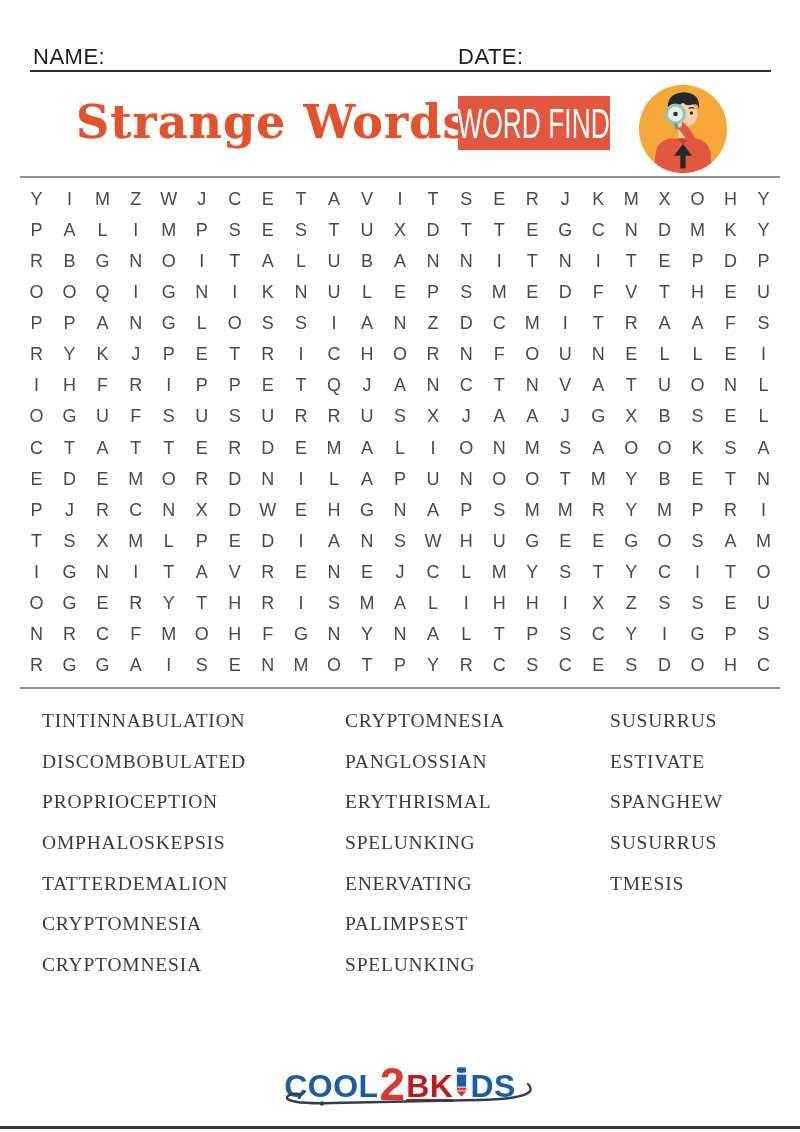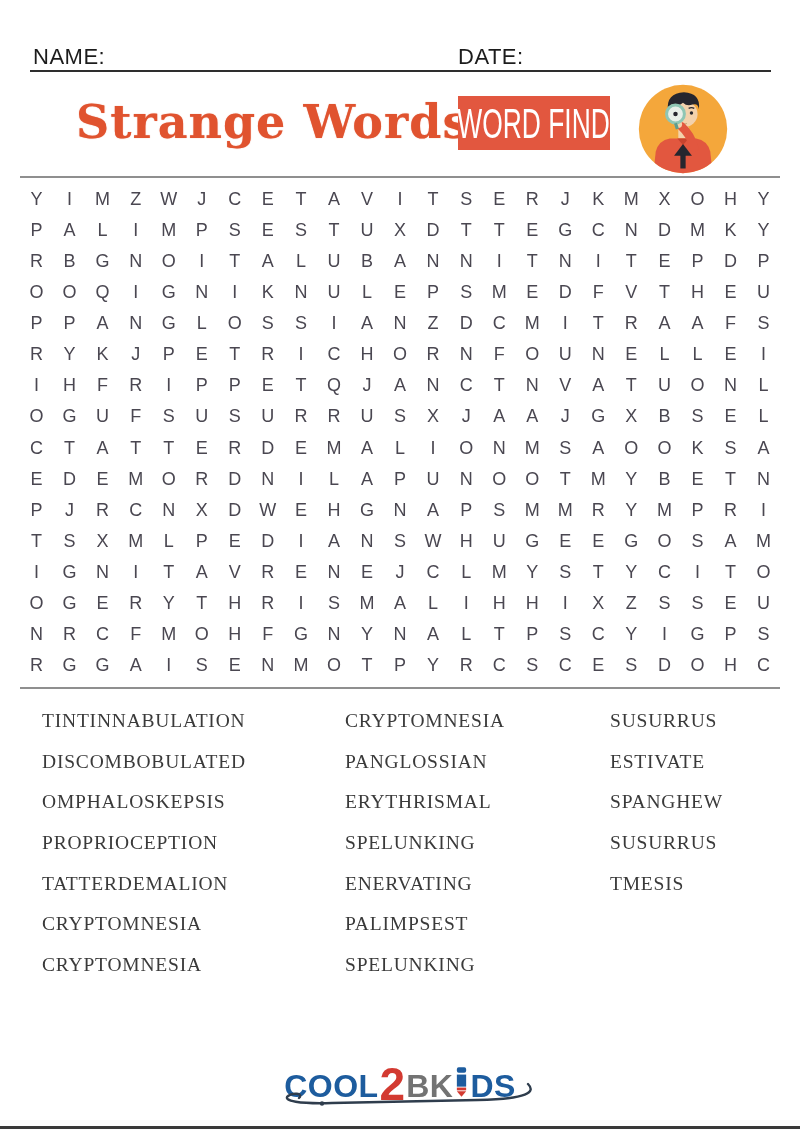--- a/index.html
+++ b/index.html
@@ -508,22 +508,22 @@
       <span class="grid-cell" style="color: rgb(74, 71, 81);">O</span>
       <span class="grid-cell" style="color: rgb(74, 71, 81);">H</span>
       <span class="grid-cell" style="color: rgb(74, 71, 81);">C</span>
     </div>
   </div>
 <div class="rule gray-rule grid-rule"></div>
 
 <div class="word-column word-col-1">
     <div class="word">TINTINNABULATION</div>
     <div class="word">DISCOMBOBULATED</div>
+    <div class="word">PROPRIOCEPTION</div>
     <div class="word">OMPHALOSKEPSIS</div>
-    <div class="word">PROPRIOCEPTION</div>
     <div class="word">TATTERDEMALION</div>
     <div class="word">CRYPTOMNESIA</div>
     <div class="word">CRYPTOMNESIA</div>
   </div>
 <div class="word-column word-col-2">
     <div class="word">CRYPTOMNESIA</div>
     <div class="word">PANGLOSSIAN</div>
     <div class="word">ERYTHRISMAL</div>
     <div class="word">SPELUNKING</div>
     <div class="word">ENERVATING</div>
@@ -540,21 +540,21 @@
 
 <div class="logo">
   <div class="logo-inner">
     <svg class="swoosh" viewBox="0 0 280 28">
       <path d="M262,2 C270,10 262,17 212,18 L66,21 C34,22 16,19 22,14 C26,10.5 38,11 33,16" fill="none" stroke="#2f3d4d" stroke-width="2.4" stroke-linecap="round"></path>
       <circle cx="56" cy="21.5" r="2.2" fill="#2f3d4d"></circle>
     </svg>
     <div class="logo-text">
       <span class="logo-blue" style="color: rgb(29, 92, 158);">COOL</span>
       <span class="logo-two" style="color: rgb(211, 58, 49);">2</span>
-      <span class="logo-blue" style="color: #737373;">BK</span>
+      <span class="logo-blue" style="color: #b91c1c; text-decoration: underline;">BK</span>
       <svg class="pencil" viewBox="0 0 14 32">
         <rect class="p-blue" x="2" y="0" width="10" height="6" rx="2" fill="#1d5c9e"></rect>
         <rect class="p-blue" x="2" y="8" width="10" height="13" fill="#1d5c9e"></rect>
         <rect class="p-red" x="2" y="22" width="10" height="3" fill="#d33a31"></rect>
         <path class="p-red" d="M2,26 L12,26 L7,32 Z" fill="#d33a31"></path>
       </svg>
       <span class="logo-blue" style="color: rgb(29, 92, 158);">DS</span>
     </div>
   </div>
 </div>

